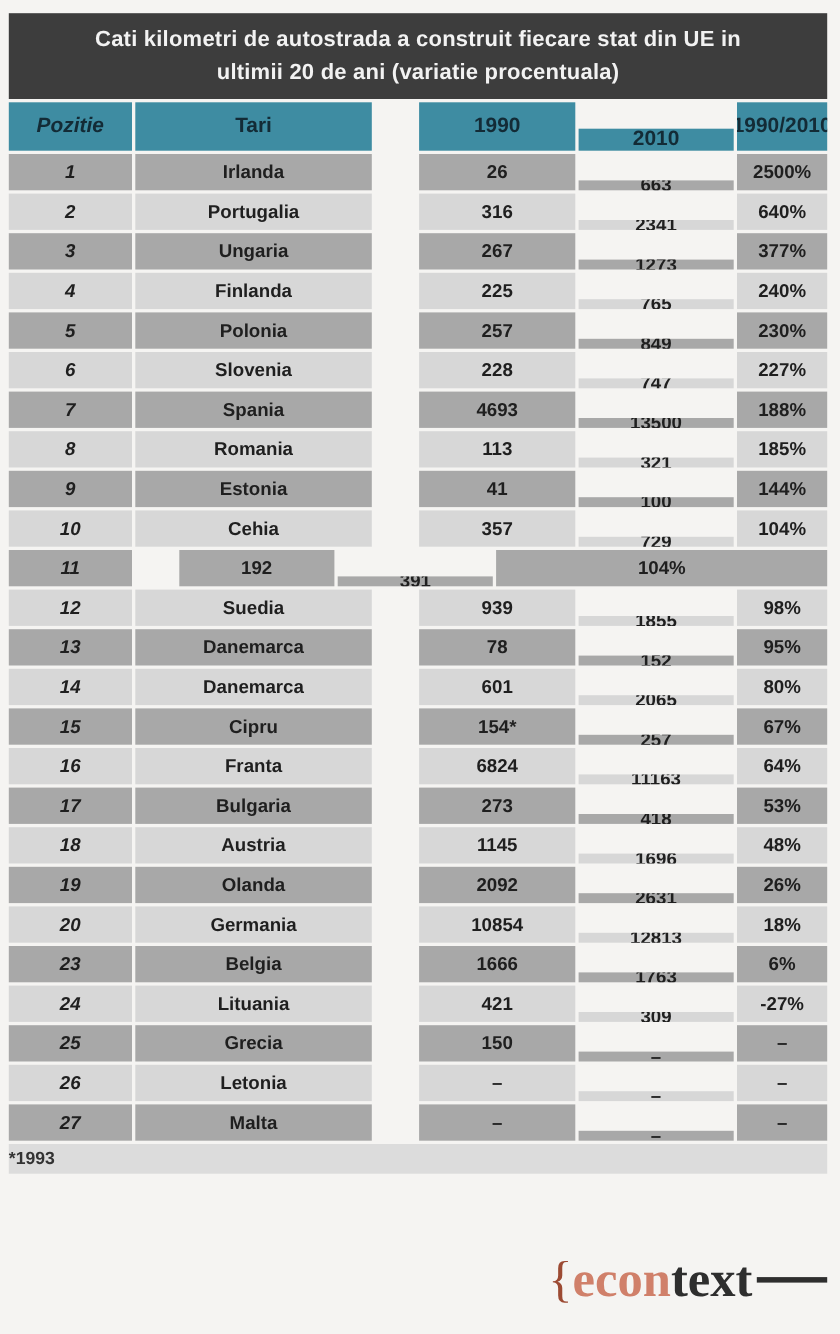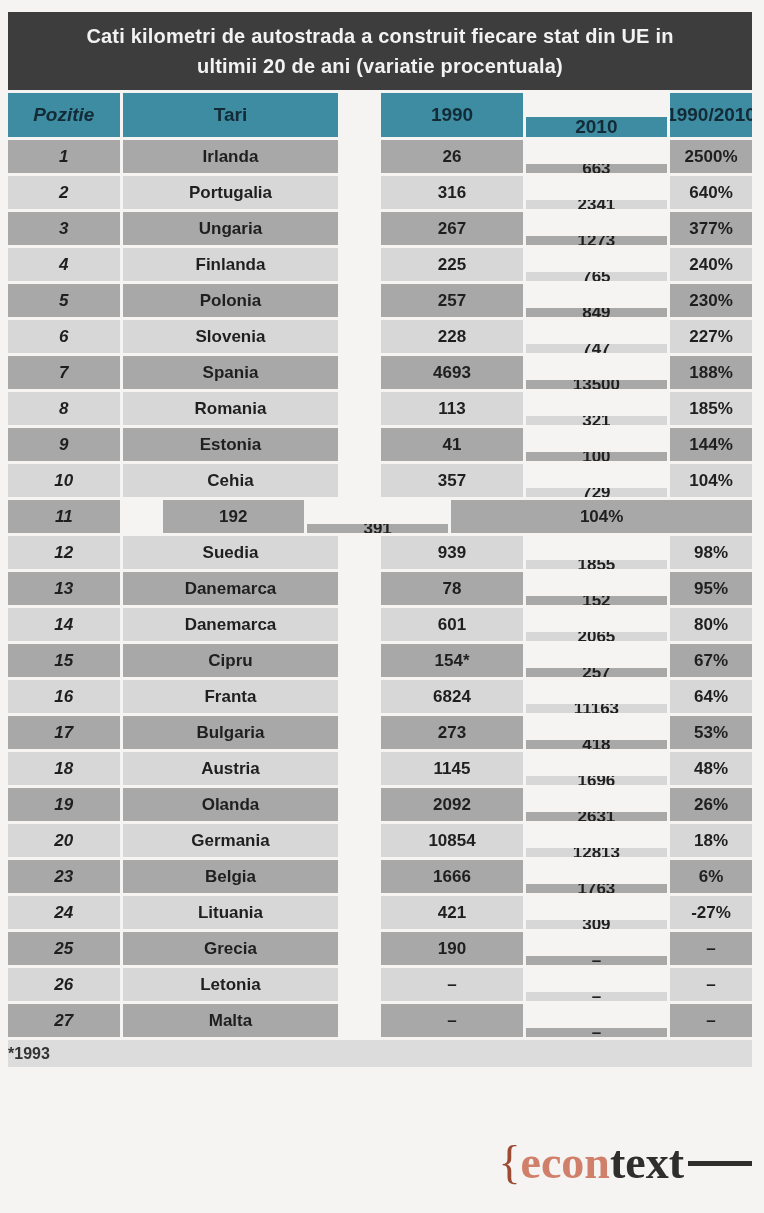--- a/index.html
+++ b/index.html
@@ -276,21 +276,21 @@
       <div class="cells data-row even">
         <div class="cell c0">24</div>
         <div class="cell c1">Lituania</div>
         <div class="cell c2">421</div>
         <div class="cell c3">309</div>
         <div class="cell c4">-27%</div>
       </div>
       <div class="cells data-row odd">
         <div class="cell c0">25</div>
         <div class="cell c1">Grecia</div>
-        <div class="cell c2">190</div>
+        <div class="cell c2">150</div>
         <div class="cell c3">–</div>
         <div class="cell c4">–</div>
       </div>
       <div class="cells data-row even">
         <div class="cell c0">26</div>
         <div class="cell c1">Letonia</div>
         <div class="cell c2">–</div>
         <div class="cell c3">–</div>
         <div class="cell c4">–</div>
       </div>

